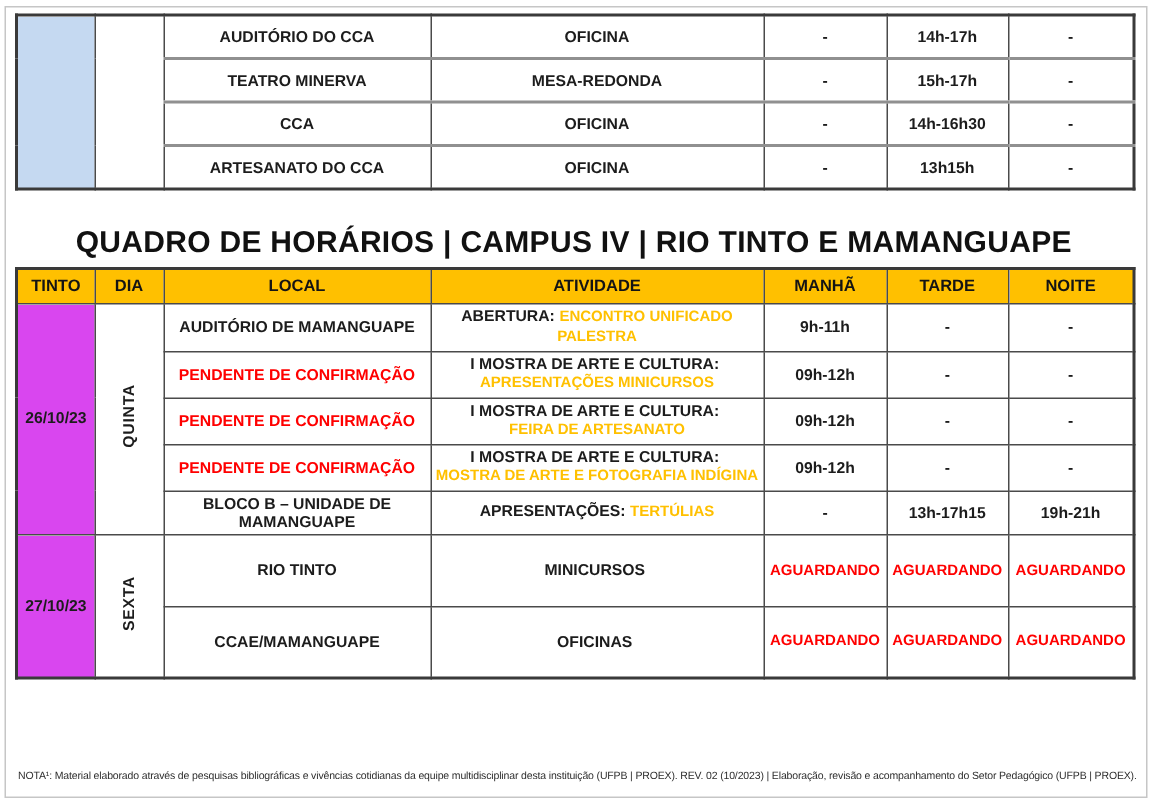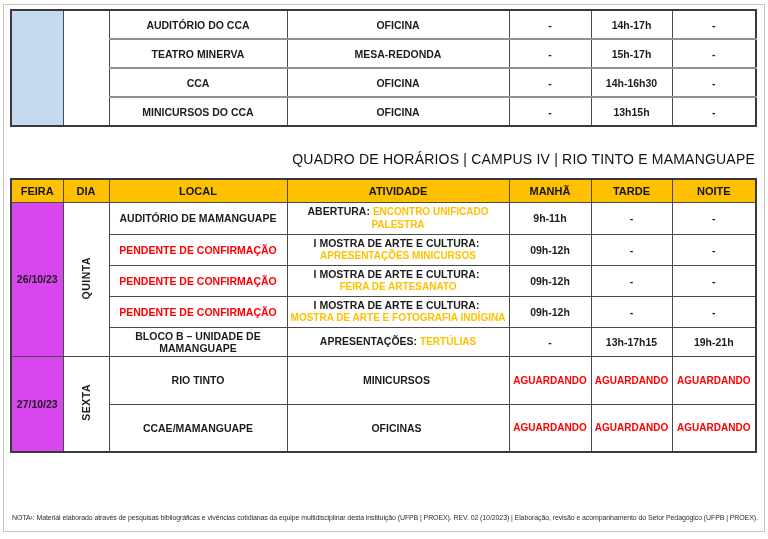--- a/index.html
+++ b/index.html
@@ -14,22 +14,22 @@
            font-weight:bold; font-size:10.5px; color:#1c1c1c; padding:2px 3px;
            overflow:hidden; }
 
   
   .ttable { left:10px; top:9px; width:745px; border:2px solid #3a3a3a; }
   .ttable tr { height:29px; }
   .ttable tr:not(:first-child) td { border-top:2px solid #909090; }
   .bluecell { background:#c5d9f1; }
 
   
-  .title { position:absolute; left:10px; top:151px; width:745px; text-align:right;
-           font-size:14px; font-weight:normal; color:#111; letter-spacing:0.2px; }
+  .title { position:absolute; left:10px; top:151px; width:745px; text-align:center;
+           font-size:20px; font-weight:bold; color:#111; letter-spacing:0.2px; }
 
   
   .mtable { left:10px; top:178px; width:745px; border:2px solid #3a3a3a; }
   .mtable th { background:#FFC000; font-size:11px; height:23px; color:#141414; }
   tr.r27 { height:27px; }
   tr.r48 { height:48px; }
   .cream { background:#d946ef; }
   .red   { color:#ff0000; }
   .vert  { writing-mode:vertical-rl; transform:rotate(180deg); display:inline-block;
            font-weight:bold; font-size:10.5px; letter-spacing:0.5px; }
@@ -76,21 +76,21 @@
     <td>-</td>
   </tr>
   <tr>
     <td>CCA</td>
     <td>OFICINA</td>
     <td>-</td>
     <td>14h-16h30</td>
     <td>-</td>
   </tr>
   <tr>
-    <td>MINICURSOS DO CCA</td>
+    <td>ARTESANATO DO CCA</td>
     <td>OFICINA</td>
     <td>-</td>
     <td>13h15h</td>
     <td>-</td>
   </tr>
 </tbody>
   </table>
 
 <div class="title">QUADRO DE HORÁRIOS | CAMPUS IV | RIO TINTO E MAMANGUAPE</div>
 
@@ -99,21 +99,21 @@
       <col style="width:52px">
       <col style="width:46px">
       <col style="width:178px">
       <col style="width:222px">
       <col style="width:82px">
       <col style="width:81px">
       <col style="width:84px">
     </colgroup>
   <tbody>
       <tr>
-    <th>FEIRA</th>
+    <th>TINTO</th>
     <th>DIA</th>
     <th>LOCAL</th>
     <th>ATIVIDADE</th>
     <th>MANHÃ</th>
     <th>TARDE</th>
     <th>NOITE</th>
   </tr>
 
   <tr class="r27">
     <td class="cream" rowspan="5">26/10/23</td>

